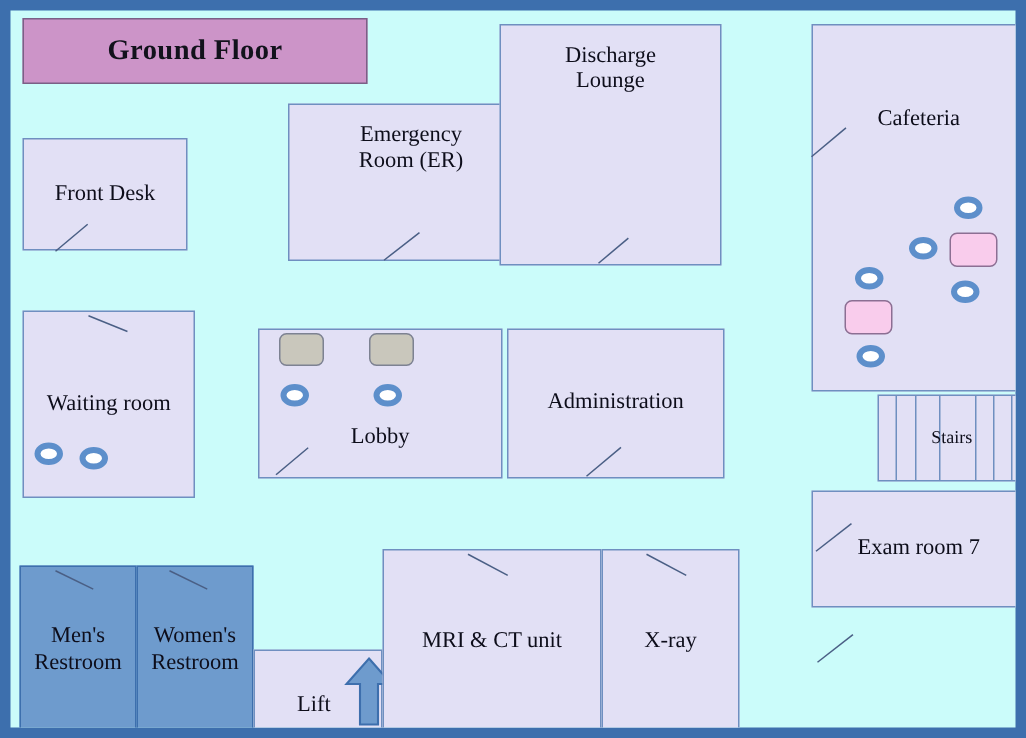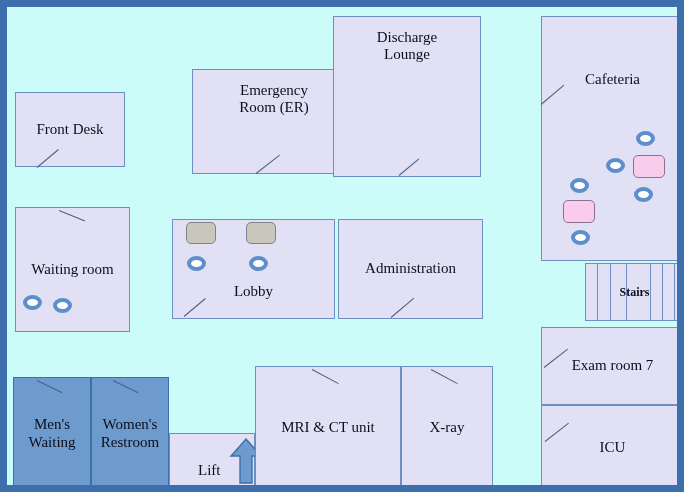--- a/index.html
+++ b/index.html
@@ -116,21 +116,20 @@
     border-left: 1px solid #6f8fc0;
   }
   #stairs .stairs-label {
     position: absolute;
     left: 0; right: 0;
     top: 50%;
     transform: translateY(-50%);
     text-align: center;
     font-size: 12px;
     color: #0d0d1a;
-    font-weight: bold;
   }
 
   
   #lift-room {
     position: absolute;
     background: #e2e0f5;
     border: 1px solid #6f8fc0;
     box-sizing: border-box;
   }
   #lift-label {
@@ -142,20 +141,23 @@
     position: absolute;
     width: 34px;
     height: 48px;
   }
 </style>
 </head>
 <body>
 
 <div id="floorplan">
 
+  <div id="title-banner">
+    <span class="title-text">Ground Floor</span>
+  </div>
 
   <div class="room label-mid" style="left:8px; top:85px; width:110px; height:75px;">
     <span class="room-label">Front Desk</span>
   </div>
   <div class="door" style="left:30px; top:160px; width:28px; transform:rotate(-40deg);"></div>
 
   <div class="room label-mid" style="left:8px; top:200px; width:115px; height:125px;">
     <span class="room-label">Waiting room</span>
   </div>
   <div class="door" style="left:52px; top:203px; width:28px; transform:rotate(22deg);"></div>
@@ -209,28 +211,25 @@
     <div class="step" style="left:76px;"></div>
     <div class="step" style="left:88px;"></div>
     <span class="stairs-label">Stairs</span>
   </div>
 
   <div class="room label-mid" style="left:534px; top:320px; width:143px; height:78px;">
     <span class="room-label">Exam room 7</span>
   </div>
   <div class="door" style="left:537px; top:360px; width:30px; transform:rotate(-38deg);"></div>
 
-  <div class="room label-mid" style="left:534px; top:398px; width:143px; height:85px;">
-    <span class="room-label">ICU</span>
-  </div>
   <div class="door" style="left:538px; top:434px; width:30px; transform:rotate(-38deg);"></div>
 
   <div class="room restroom label-mid" style="left:6px; top:370px; width:78px; height:113px;">
     <span class="room-label">Men's
-Waiting</span>
+Restroom</span>
   </div>
   <div class="door" style="left:30px; top:373px; width:28px; transform:rotate(26deg);"></div>
 
   <div class="room restroom label-mid" style="left:84px; top:370px; width:78px; height:113px;">
     <span class="room-label">Women's
 Restroom</span>
   </div>
   <div class="door" style="left:106px; top:373px; width:28px; transform:rotate(26deg);"></div>
 
   <div id="lift-room" style="left:162px; top:426px; width:86px; height:57px;"></div>

